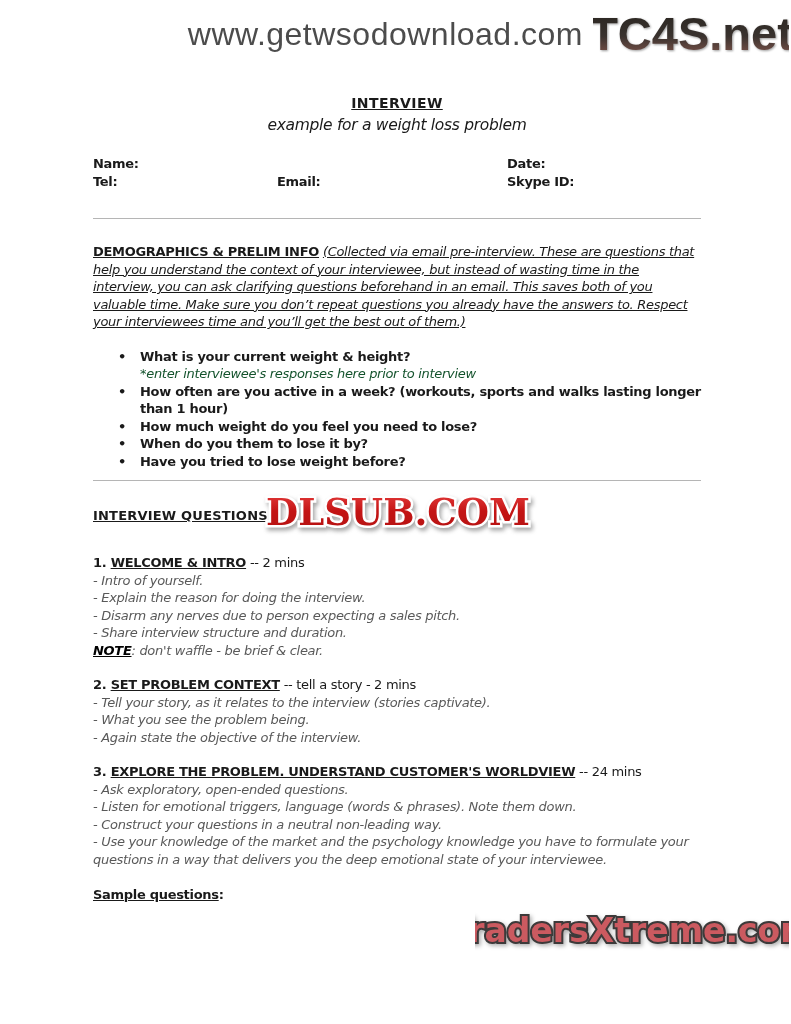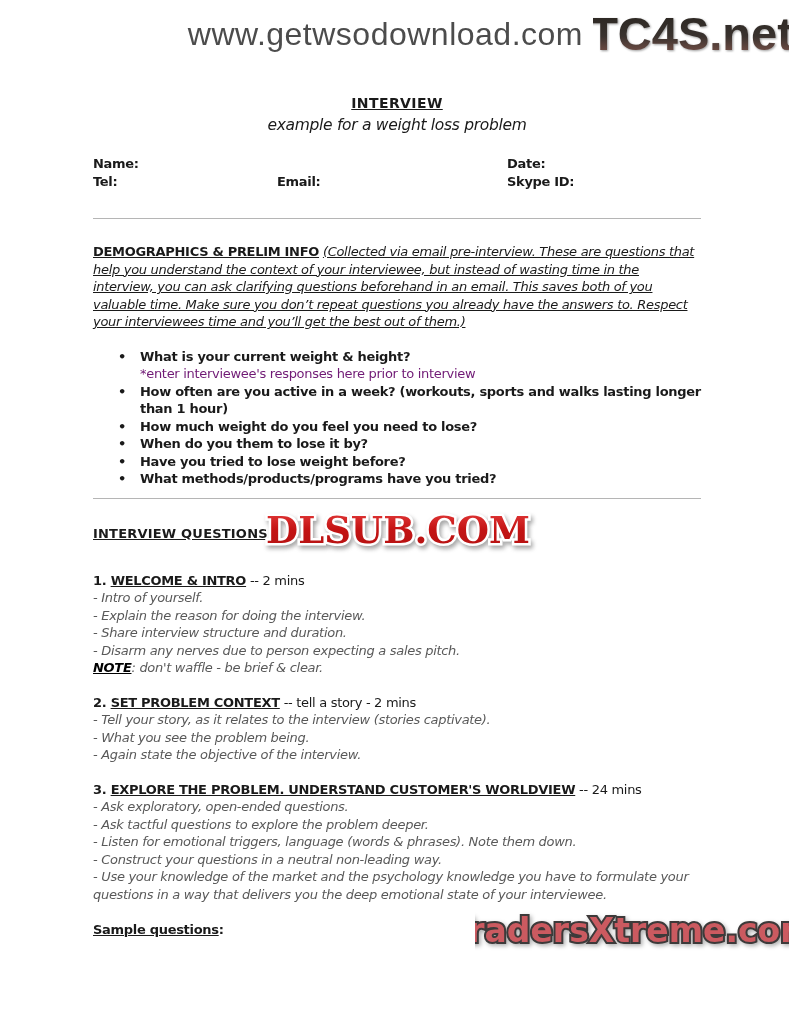--- a/index.html
+++ b/index.html
@@ -37,21 +37,21 @@
   .rule-2 { margin-top:10px; }
 
   .demo { margin-top:24px; }
   .h-bu { font-weight:bold; text-decoration:underline; }
   .demo .intro { font-style:italic;text-decoration:underline; }
 
   ul.bullets { margin:17px 0 0 0; padding:0 0 0 47px; list-style:none; font-weight:bold; }
   ul.bullets li { position:relative; }
   ul.bullets li::before { content:"•"; position:absolute; left:-22px; top:0;
     font-size:13px; font-weight:bold; }
-  .bullet-note { font-weight:normal; color:#701a75; }
+  .bullet-note { font-weight:normal; font-style:italic; color:#14532d; }
 
   .iq-row { position:relative; height:46px; margin-top:10px; }
   .iq-heading { position:absolute; left:0; top:16px; font-weight:bold;
     text-decoration:underline; letter-spacing:0.2px; }
   .dlsub-logo { position:absolute; left:160px; top:-3px; }
 
   .section { margin-top:17px; }
   .sec-num, .sec-title { font-weight:bold; }
   .sec-title { text-decoration:underline; }
   .sec-suffix { font-weight:normal; }
@@ -105,21 +105,20 @@
 
     <ul class="bullets">
       <li>
         <div>What is your current weight &amp; height?</div>
         <div class="bullet-note">*enter interviewee's responses here prior to interview</div>
       </li>
       <li><span>How often are you active in a week? (workouts, sports and walks lasting longer than 1 hour)</span></li>
       <li><span>How much weight do you feel you need to lose?</span></li>
       <li><span>When do you them to lose it by?</span></li>
       <li><span>Have you tried to lose weight before?</span></li>
-      <li><span>What methods/products/programs have you tried?</span></li>
     </ul>
 
     <hr class="rule rule-2">
 
     <div class="iq-row">
       <span class="iq-heading">INTERVIEW QUESTIONS</span>
       <svg class="dlsub-logo" width="290" height="48">
         <defs>
           <linearGradient id="dlGrad" x1="0" y1="0" x2="0" y2="1">
             <stop offset="0%" stop-color="#e84040"></stop>
@@ -128,36 +127,35 @@
           </linearGradient>
         </defs>
         <text x="145" y="37" text-anchor="middle" font-family="DejaVu Serif, serif" font-weight="bold" font-size="37" paint-order="stroke" stroke="#ffffff" stroke-width="5" fill="url(#dlGrad)" style="filter:drop-shadow(2px 3px 2px rgba(60,60,60,0.45));">DLSUB.COM</text>
       </svg>
     </div>
 
     <div class="section">
       <div><span class="sec-num">1. </span><span class="sec-title">WELCOME &amp; INTRO</span><span class="sec-suffix"> -- 2 mins</span></div>
       <div class="sec-line">- Intro of yourself.</div>
       <div class="sec-line">- Explain the reason for doing the interview.</div>
+      <div class="sec-line">- Disarm any nerves due to person expecting a sales pitch.</div>
       <div class="sec-line">- Share interview structure and duration.</div>
-      <div class="sec-line">- Disarm any nerves due to person expecting a sales pitch.</div>
       <div><span class="note-label">NOTE</span><span class="note-rest">: don't waffle - be brief &amp; clear.</span></div>
     </div>
 
     <div class="section">
       <div><span class="sec-num">2. </span><span class="sec-title">SET PROBLEM CONTEXT</span><span class="sec-suffix"> -- tell a story - 2 mins</span></div>
       <div class="sec-line">- Tell your story, as it relates to the interview (stories captivate).</div>
       <div class="sec-line">- What you see the problem being.</div>
       <div class="sec-line">- Again state the objective of the interview.</div>
     </div>
 
     <div class="section">
       <div><span class="sec-num">3. </span><span class="sec-title">EXPLORE THE PROBLEM. UNDERSTAND CUSTOMER'S WORLDVIEW</span><span class="sec-suffix"> -- 24 mins</span></div>
       <div class="sec-line">- Ask exploratory, open-ended questions.</div>
-      <div class="sec-line">- Ask tactful questions to explore the problem deeper.</div>
       <div class="sec-line">- Listen for emotional triggers, language (words &amp; phrases). Note them down.</div>
       <div class="sec-line">- Construct your questions in a neutral non-leading way.</div>
       <div class="sec-line">- Use your knowledge of the market and the psychology knowledge you have to formulate your questions in a way that delivers you the deep emotional state of your interviewee.</div>
     </div>
 
     <div class="sample"><span class="u">Sample questions</span><span>:</span></div>
 
   </div>
 
   <div class="wm-footer">

